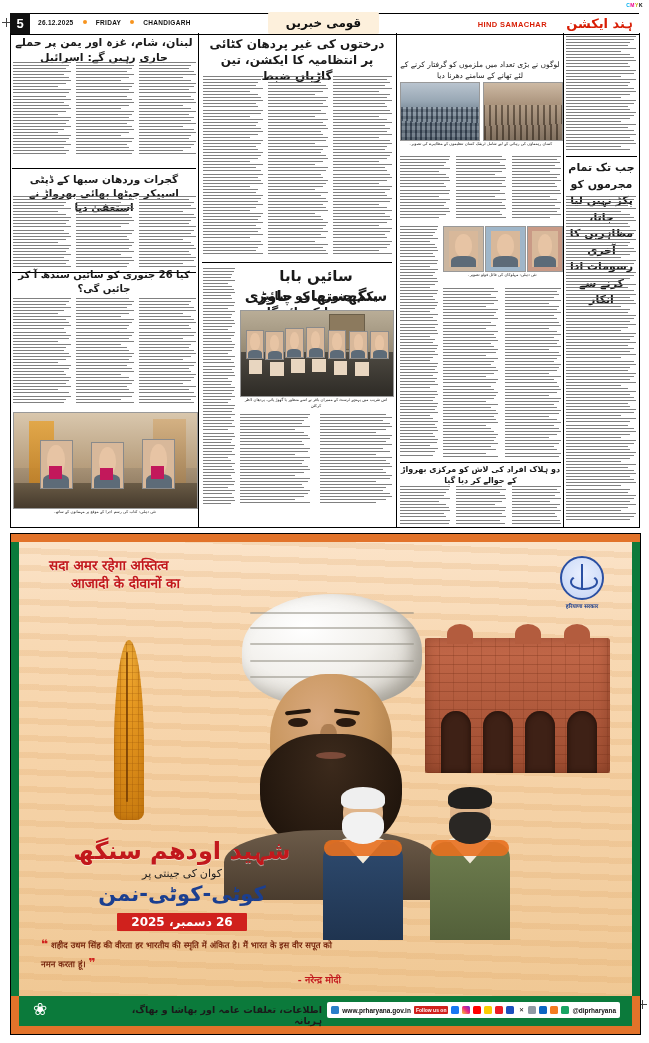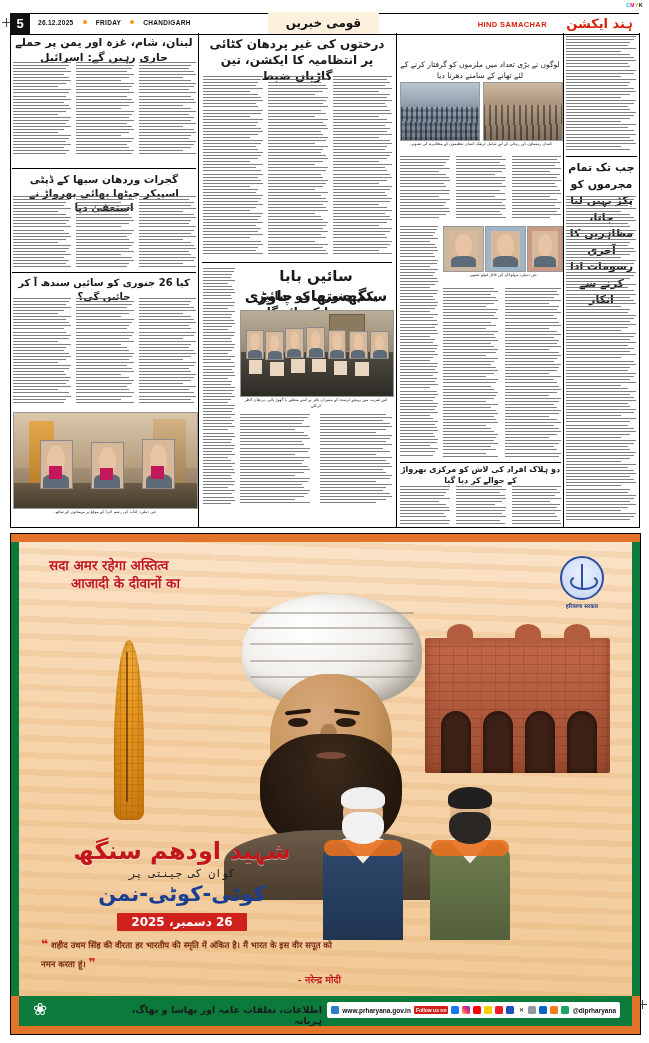--- a/index.html
+++ b/index.html
@@ -129,21 +129,21 @@
   .emblem{position:absolute;right:24px;top:14px;width:52px;height:58px;text-align:center;}
   .emblem .ring{width:40px;height:40px;margin:0 auto;border-radius:50%;border:2px solid #2a4fa2;
      background:radial-gradient(circle at 50% 40%,#e9f0ff 0%,#cfdcf7 70%,#b8c9ef 100%);position:relative;}
   .emblem .ring:after{content:"";position:absolute;left:50%;top:6px;width:2px;height:26px;background:#2a4fa2;transform:translateX(-50%);}
   .emblem .ring:before{content:"";position:absolute;left:8px;top:16px;width:24px;height:12px;border-radius:50%;border:2px solid #2a4fa2;border-top-color:transparent;}
   .emblem .cap{font-size:5.5px;color:#1b3f90;font-family:"DejaVu Sans",sans-serif;margin-top:2px;font-weight:bold;}
 
   
   .ad-title{position:absolute;left:18px;top:296px;width:290px;text-align:center;}
   .ad-title .t-main{font-family:"DejaVu Sans",sans-serif;direction:rtl;font-weight:bold;font-size:24px;color:#c2181c;line-height:1.15;letter-spacing:0;text-shadow:0 1px 0 rgba(255,255,255,.5);}
-  .ad-title .t-sub{font-family:Liberation Mono, monospace;direction:rtl;font-size:11px;color:#1d1d1d;margin-top:1px;}
+  .ad-title .t-sub{font-family:Liberation Serif, serif;direction:rtl;font-size:11px;color:#1d1d1d;margin-top:1px;}
   .ad-title .t-main2{font-family:"DejaVu Sans",sans-serif;direction:rtl;font-weight:bold;font-size:21px;color:#1b3f90;line-height:1.2;margin-top:2px;}
   .ad-date{display:inline-block;margin-top:6px;background:#d0211d;color:#fff;font-family:"DejaVu Sans",sans-serif;direction:rtl;
      font-size:12px;font-weight:bold;padding:2px 14px;border-radius:1px;}
 
   
   .figs{position:absolute;right:118px;bottom:56px;width:195px;height:150px;}
   .fig{position:absolute;bottom:0;width:88px;height:150px;}
   .fig .fhead{position:absolute;left:50%;transform:translateX(-50%);top:0;width:40px;height:46px;border-radius:48%;background:#e0b58b;}
   .fig .fhair{position:absolute;left:50%;transform:translateX(-50%);top:-3px;width:44px;height:22px;border-radius:50% 50% 30% 30%;}
   .fig .fbeard{position:absolute;left:50%;transform:translateX(-50%);top:22px;width:42px;height:32px;border-radius:40% 40% 55% 55%;}
@@ -387,21 +387,21 @@
       <i class="s1"></i>
       <i class="s5"></i>
       <i class="s2"></i>
       <i class="s1"></i>
       <i class="s3"></i>
       <i class="s4"></i>
       <i class="s1"></i>
   </div>
 
   <div style="position:absolute;left:12px;top:272px;width:184px;border-top:1px solid #000;"></div>
-  <div class="colhead urdu hl" style="left:12px;top:276px;width:184px;font-size:10px;">کیا 26 جنوری کو سائیں سندھ آ کر جائیں گی؟</div>
+  <div class="colhead urdu hl" style="left:12px;top:268px;width:184px;font-size:10px;">کیا 26 جنوری کو سائیں سندھ آ کر جائیں گی؟</div>
   <div class="lines dense" style="left:13px;top:298px;width:58px;height:106px;">
     <i class="s1"></i>
       <i class="s3"></i>
       <i class="s2"></i>
       <i class="s1"></i>
       <i class="s5"></i>
       <i class="s4"></i>
       <i class="s1"></i>
       <i class="s2"></i>
       <i class="s3"></i>

